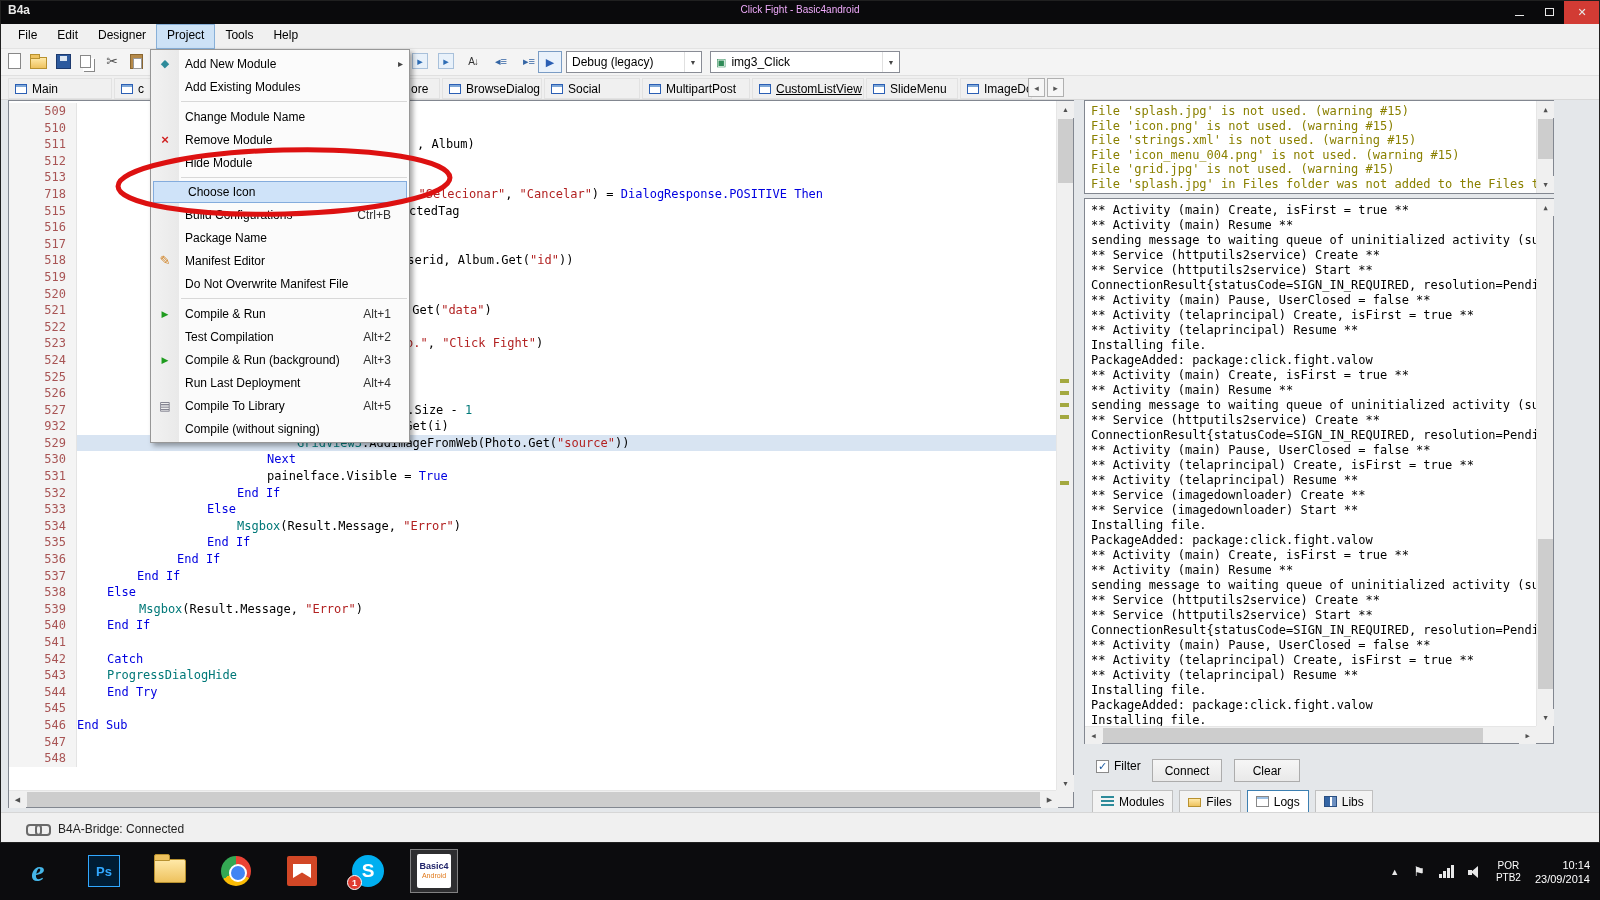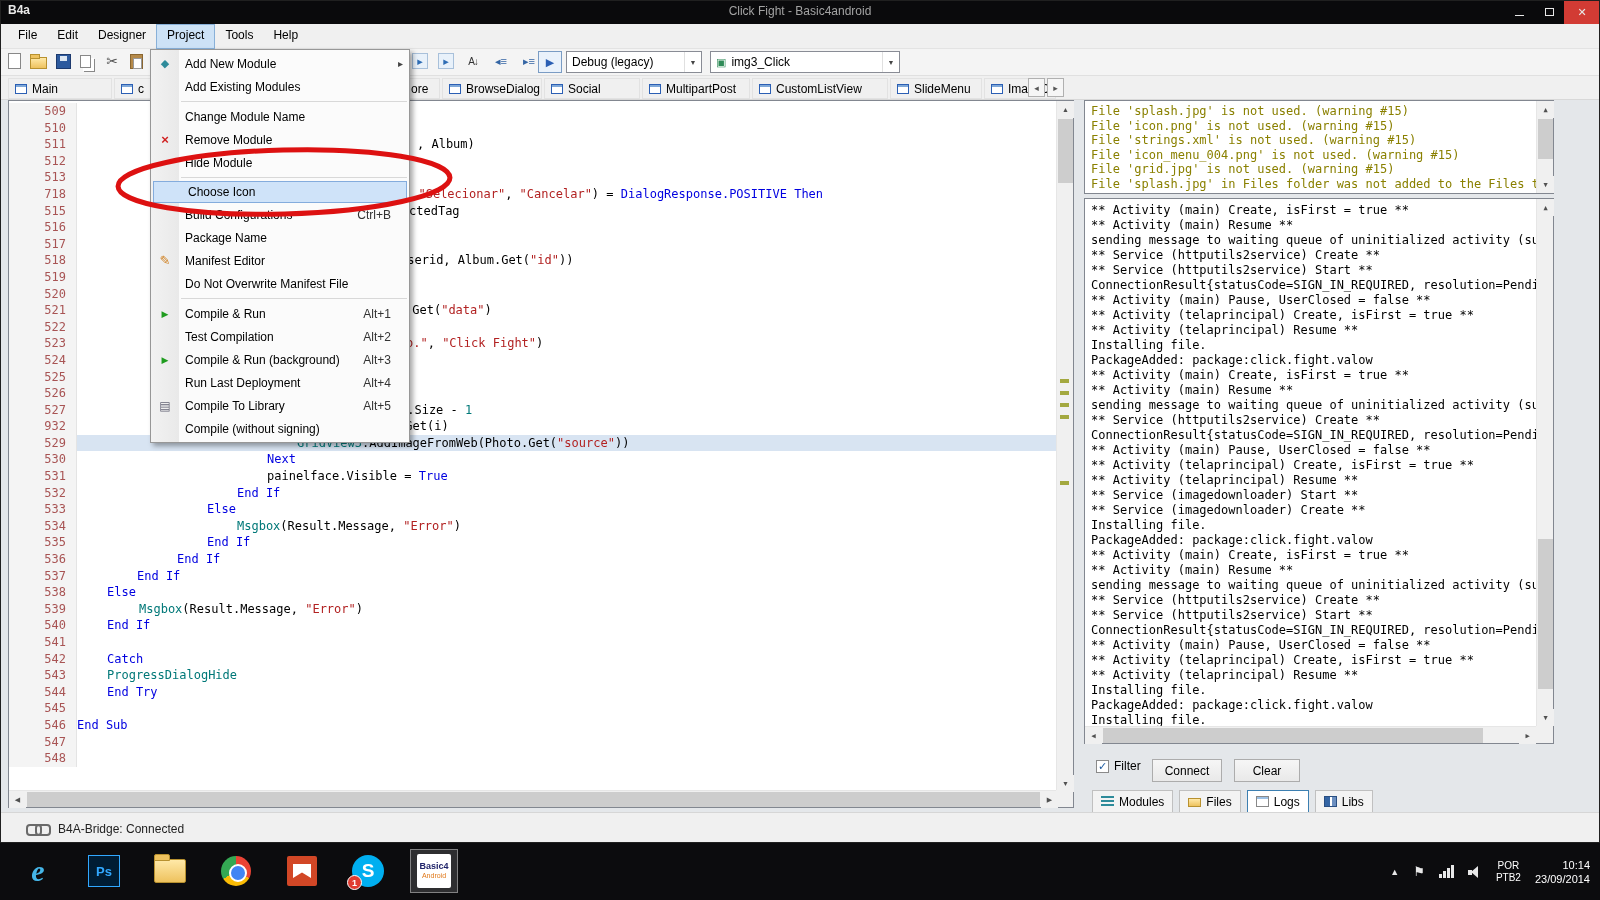--- a/index.html
+++ b/index.html
@@ -2,21 +2,21 @@
 <html><head>
 <meta charset="utf-8">
 <style>
   * { margin:0; padding:0; box-sizing:border-box; }
   html,body { width:1600px; height:900px; overflow:hidden; }
   body { position:relative; font-family:"Liberation Sans",sans-serif; background:#e4e7ea; font-size:12px; color:#000; }
 
   
   .titlebar { position:absolute; left:0; top:0; width:1600px; height:24px; background:#0a0a0c; color:#fff; }
   .tb-logo { position:absolute; left:8px; top:3px; font-size:12px; font-weight:bold; color:#e8e8e8; }
-  .tb-title { position:absolute; left:0; right:0; top:4px; text-align:center; font-size:12px; color:#a3a3a3; }
+  .tb-title { position:absolute; left:0; right:0; top:4px; text-align:center; font-size:10px; color:#f0abfc; }
   .tb-btns { position:absolute; right:0; top:0; height:24px; display:flex; }
   .tb-btn { width:30px; height:24px; display:flex; align-items:center; justify-content:center; color:#e8e8e8; font-size:11px; }
   .tb-btn.close { width:36px; background:#d23b34; }
   .tb-max .glyph { width:9px; height:8px; border:1px solid #e8e8e8; display:block; }
   .tb-min .glyph { width:9px; height:1px; background:#e8e8e8; display:block; margin-top:6px; }
 
   
   .menubar { position:absolute; left:0; top:24px; width:1600px; height:25px; background:#f0f0f0; display:flex; align-items:stretch; padding-left:8px; border-bottom:1px solid #e3e3e3; }
   .mbi { padding:4px 10px 0 10px; height:25px; }
   .mbi.act { background:#cde2f6; border:1px solid #88b0d8; padding-top:3px; }
@@ -239,21 +239,21 @@
         <span class="mtlb">BrowseDialog</span>
       </div>
       <div class="mtab" style="width: 96px;">
         <span class="mtic"></span>
         <span class="mtlb">Social</span>
       </div>
       <div class="mtab" style="width: 108px;">
         <span class="mtic"></span>
         <span class="mtlb">MultipartPost</span>
       </div>
-      <div class="mtab" style="width: 136px;">
+      <div class="mtab" style="width: 112px; text-decoration: underline;">
         <span class="mtic"></span>
         <span class="mtlb">CustomListView</span>
       </div>
       <div class="mtab" style="width: 92px;">
         <span class="mtic"></span>
         <span class="mtlb">SlideMenu</span>
       </div>
       <div class="mtab" style="width: 72px;">
         <span class="mtic"></span>
         <span class="mtlb">ImageDo</span>
@@ -476,22 +476,22 @@
       <div class="logline">Installing file.</div>
       <div class="logline">PackageAdded: package:click.fight.valow</div>
       <div class="logline">** Activity (main) Create, isFirst = true **</div>
       <div class="logline">** Activity (main) Resume **</div>
       <div class="logline">sending message to waiting queue of uninitialized activity (su</div>
       <div class="logline">** Service (httputils2service) Create **</div>
       <div class="logline">ConnectionResult{statusCode=SIGN_IN_REQUIRED, resolution=Pendi</div>
       <div class="logline">** Activity (main) Pause, UserClosed = false **</div>
       <div class="logline">** Activity (telaprincipal) Create, isFirst = true **</div>
       <div class="logline">** Activity (telaprincipal) Resume **</div>
+      <div class="logline">** Service (imagedownloader) Create **</div>
       <div class="logline">** Service (imagedownloader) Start **</div>
-      <div class="logline">** Service (imagedownloader) Create **</div>
       <div class="logline">Installing file.</div>
       <div class="logline">PackageAdded: package:click.fight.valow</div>
       <div class="logline">** Activity (main) Create, isFirst = true **</div>
       <div class="logline">** Activity (main) Resume **</div>
       <div class="logline">sending message to waiting queue of uninitialized activity (su</div>
       <div class="logline">** Service (httputils2service) Create **</div>
       <div class="logline">** Service (httputils2service) Start **</div>
       <div class="logline">ConnectionResult{statusCode=SIGN_IN_REQUIRED, resolution=Pendi</div>
       <div class="logline">** Activity (main) Pause, UserClosed = false **</div>
       <div class="logline">** Activity (telaprincipal) Create, isFirst = true **</div>

